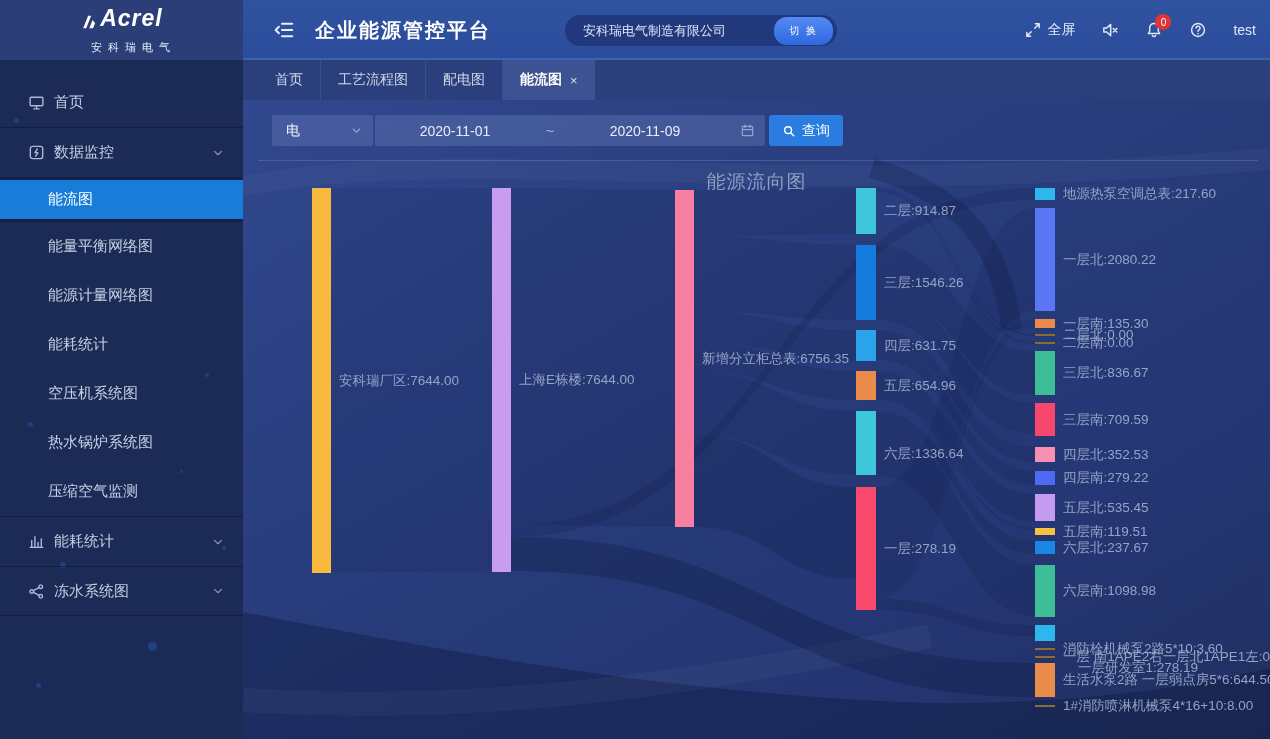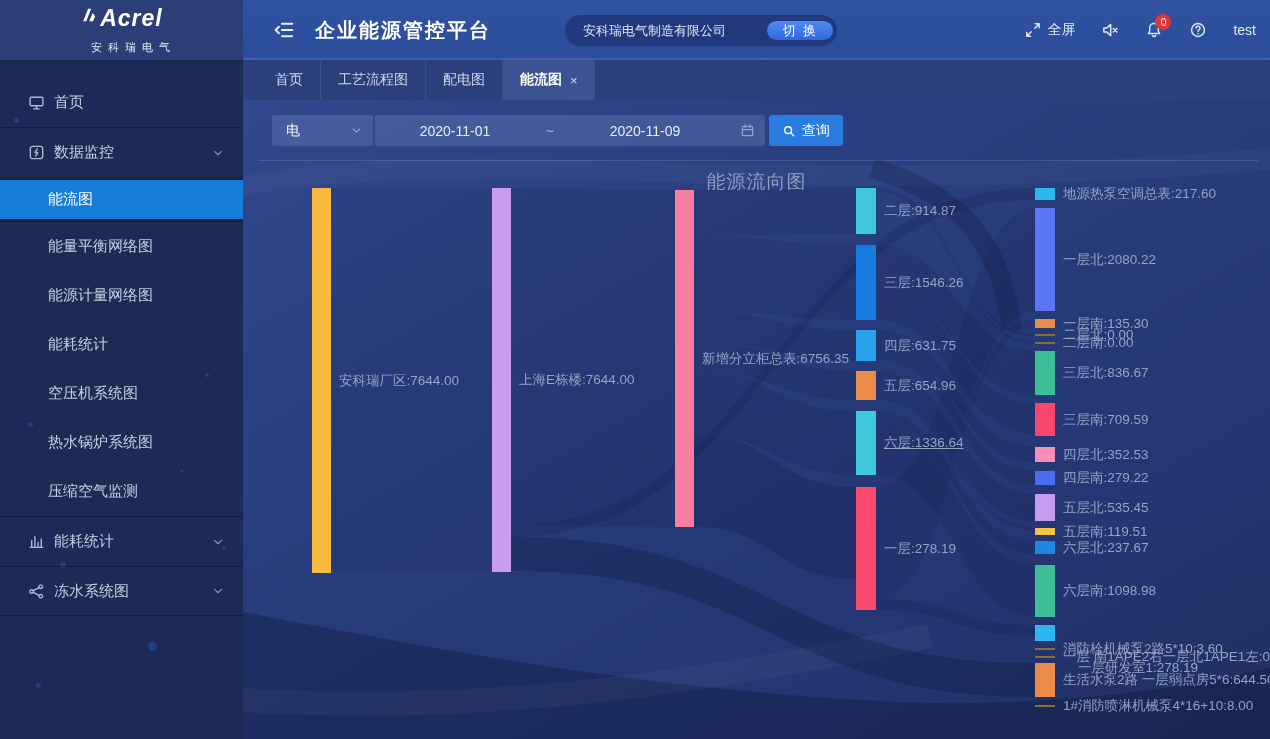--- a/index.html
+++ b/index.html
@@ -3,21 +3,21 @@
 <meta charset="utf-8">
 <style>
   * { margin:0; padding:0; box-sizing:border-box; }
   html,body { background:#10183a; }
   body { font-family:"Liberation Sans","DejaVu Sans",sans-serif; }
   .app { position:relative; width:1270px; height:739px; overflow:hidden; background:#1c2a56; }
 
   
   .sidebar { position:absolute; left:0; top:0; width:243px; height:739px; background:#1c2a56; z-index:3; }
   .logo-box { height:60px; background:#2b3e78; display:flex; flex-direction:column; justify-content:center; align-items:center; }
-  .logo-row { display:flex; align-items:flex-start; }
+  .logo-row { display:flex; align-items:flex-end; }
   .logo-glyph svg { width:20px; height:20px; display:block; }
   .logo-brand { color:#fff; font-size:23px; font-weight:bold; font-style:italic; letter-spacing:1px; }
   .logo-sub { color:#e8edf8; font-size:11px; letter-spacing:6px; margin-top:8px; padding-left:24px; }
   .side-menu { padding-top:17px; position:relative; z-index:2; }
   .side-item { position:relative; display:flex; align-items:center; color:#c6cfe3; font-size:15px; cursor:pointer; }
   .side-item.top { height:50px; padding:0 18px 0 28px; border-top:1px solid rgba(8,14,38,.45); }
   .side-item.top:first-child { border-top:none; }
   .side-item.top:last-child { border-bottom:1px solid rgba(8,14,38,.45); }
   .side-item.sub { height:49px; padding-left:48px; }
   .side-item.sub.active { height:45px; background:#177dd9; color:#fff; border-top:3px solid #141f4a; border-bottom:3px solid #141f4a; }
@@ -29,21 +29,21 @@
 
   
   .main { position:absolute; left:243px; top:0; width:1027px; height:739px; }
 
   .topbar { position:relative; height:60px; background:linear-gradient(180deg,#30539f,#2b4c9c); border-bottom:2px solid #3e62b2; z-index:4; }
   .collapse { position:absolute; left:30px; top:19px; width:22px; height:22px; color:#e8eefb; cursor:pointer; }
   .collapse svg { width:100%; height:100%; }
   .topbar-title { position:absolute; left:72px; top:17px; color:#fff; font-size:20px; font-weight:bold; letter-spacing:2px; }
   .company-pill { position:absolute; left:322px; top:15px; width:272px; height:31px; background:#21397c; border-radius:16px; display:flex; align-items:center; cursor:pointer; }
   .company-text { color:#dbe3f4; font-size:13px; padding-left:18px; flex:1; }
-  .switch-btn { height:19px; padding:0 15px; margin-right:4px; border-radius:13px; background:linear-gradient(180deg,#538af3,#2f67e0); color:#fff; font-size:13px; display:flex; align-items:center; cursor:pointer; letter-spacing:2px; }
+  .switch-btn { height:28px; padding:0 15px; margin-right:4px; border-radius:13px; background:linear-gradient(180deg,#538af3,#2f67e0); color:#fff; font-size:10px; display:flex; align-items:center; cursor:pointer; letter-spacing:2px; }
   .top-right { position:absolute; right:14px; top:0; height:60px; display:flex; align-items:center; gap:26px; color:#e2e9f6; }
   .tr-item { display:flex; align-items:center; gap:5px; cursor:pointer; font-size:14px; }
   .tr-icon { width:18px; height:18px; position:relative; }
   .tr-icon svg { width:100%; height:100%; display:block; }
   .bell-wrap { position:relative; }
   .badge { position:absolute; top:-7px; left:10px; min-width:16px; height:16px; border-radius:8px; background:#dd3538; color:#fff; font-size:10px; display:flex; align-items:center; justify-content:center; padding:0 4px; }
 
   .tabbar { position:relative; height:40px; background:#2b3f7c; display:flex; padding-left:15px; z-index:3; }
   .tab { display:flex; align-items:center; padding:0 17px; color:#cdd6ea; font-size:14px; cursor:pointer; border-right:1px solid rgba(170,190,230,.12); }
   .tab.active { background:#3c5292; color:#fff; font-weight:bold; border-right:none; }
@@ -327,21 +327,21 @@
       <div class="slabel" style="left: 702px; top: 348.5px;">新增分立柜总表:6756.35</div>
       <div class="snode" style="left: 856px; top: 188px; width: 20px; height: 46px; background: rgb(62, 199, 219);"></div>
       <div class="slabel" style="left: 884px; top: 201px;">二层:914.87</div>
       <div class="snode" style="left: 856px; top: 245px; width: 20px; height: 75px; background: rgb(22, 123, 222);"></div>
       <div class="slabel" style="left: 884px; top: 272.5px;">三层:1546.26</div>
       <div class="snode" style="left: 856px; top: 330px; width: 20px; height: 31px; background: rgb(43, 163, 236);"></div>
       <div class="slabel" style="left: 884px; top: 335.5px;">四层:631.75</div>
       <div class="snode" style="left: 856px; top: 371px; width: 20px; height: 29px; background: rgb(235, 139, 73);"></div>
       <div class="slabel" style="left: 884px; top: 375.5px;">五层:654.96</div>
       <div class="snode" style="left: 856px; top: 411px; width: 20px; height: 64px; background: rgb(62, 199, 219);"></div>
-      <div class="slabel" style="left: 884px; top: 433px; text-decoration: underline;">六层:1336.64</div>
+      <div class="slabel" style="left: 884px; top: 444px;">六层:1336.64</div>
       <div class="snode" style="left: 856px; top: 487px; width: 20px; height: 123px; background: rgb(249, 74, 110);"></div>
       <div class="slabel" style="left: 884px; top: 538.5px;">一层:278.19</div>
       <div class="snode" style="left: 1035px; top: 188px; width: 20px; height: 12px; background: rgb(46, 183, 239);"></div>
       <div class="slabel" style="left: 1063px; top: 184px;">地源热泵空调总表:217.60</div>
       <div class="snode" style="left: 1035px; top: 208px; width: 20px; height: 103px; background: rgb(91, 118, 245);"></div>
       <div class="slabel" style="left: 1063px; top: 249.5px;">一层北:2080.22</div>
       <div class="snode" style="left: 1035px; top: 319px; width: 20px; height: 9px; background: rgb(235, 139, 73);"></div>
       <div class="slabel" style="left: 1063px; top: 313.5px;">一层南:135.30</div>
       <div class="snode" style="left: 1035px; top: 334px; width: 20px; height: 2px; background: rgb(138, 109, 53);"></div>
       <div class="slabel" style="left: 1063px; top: 325px;">二层北:0.00</div>

